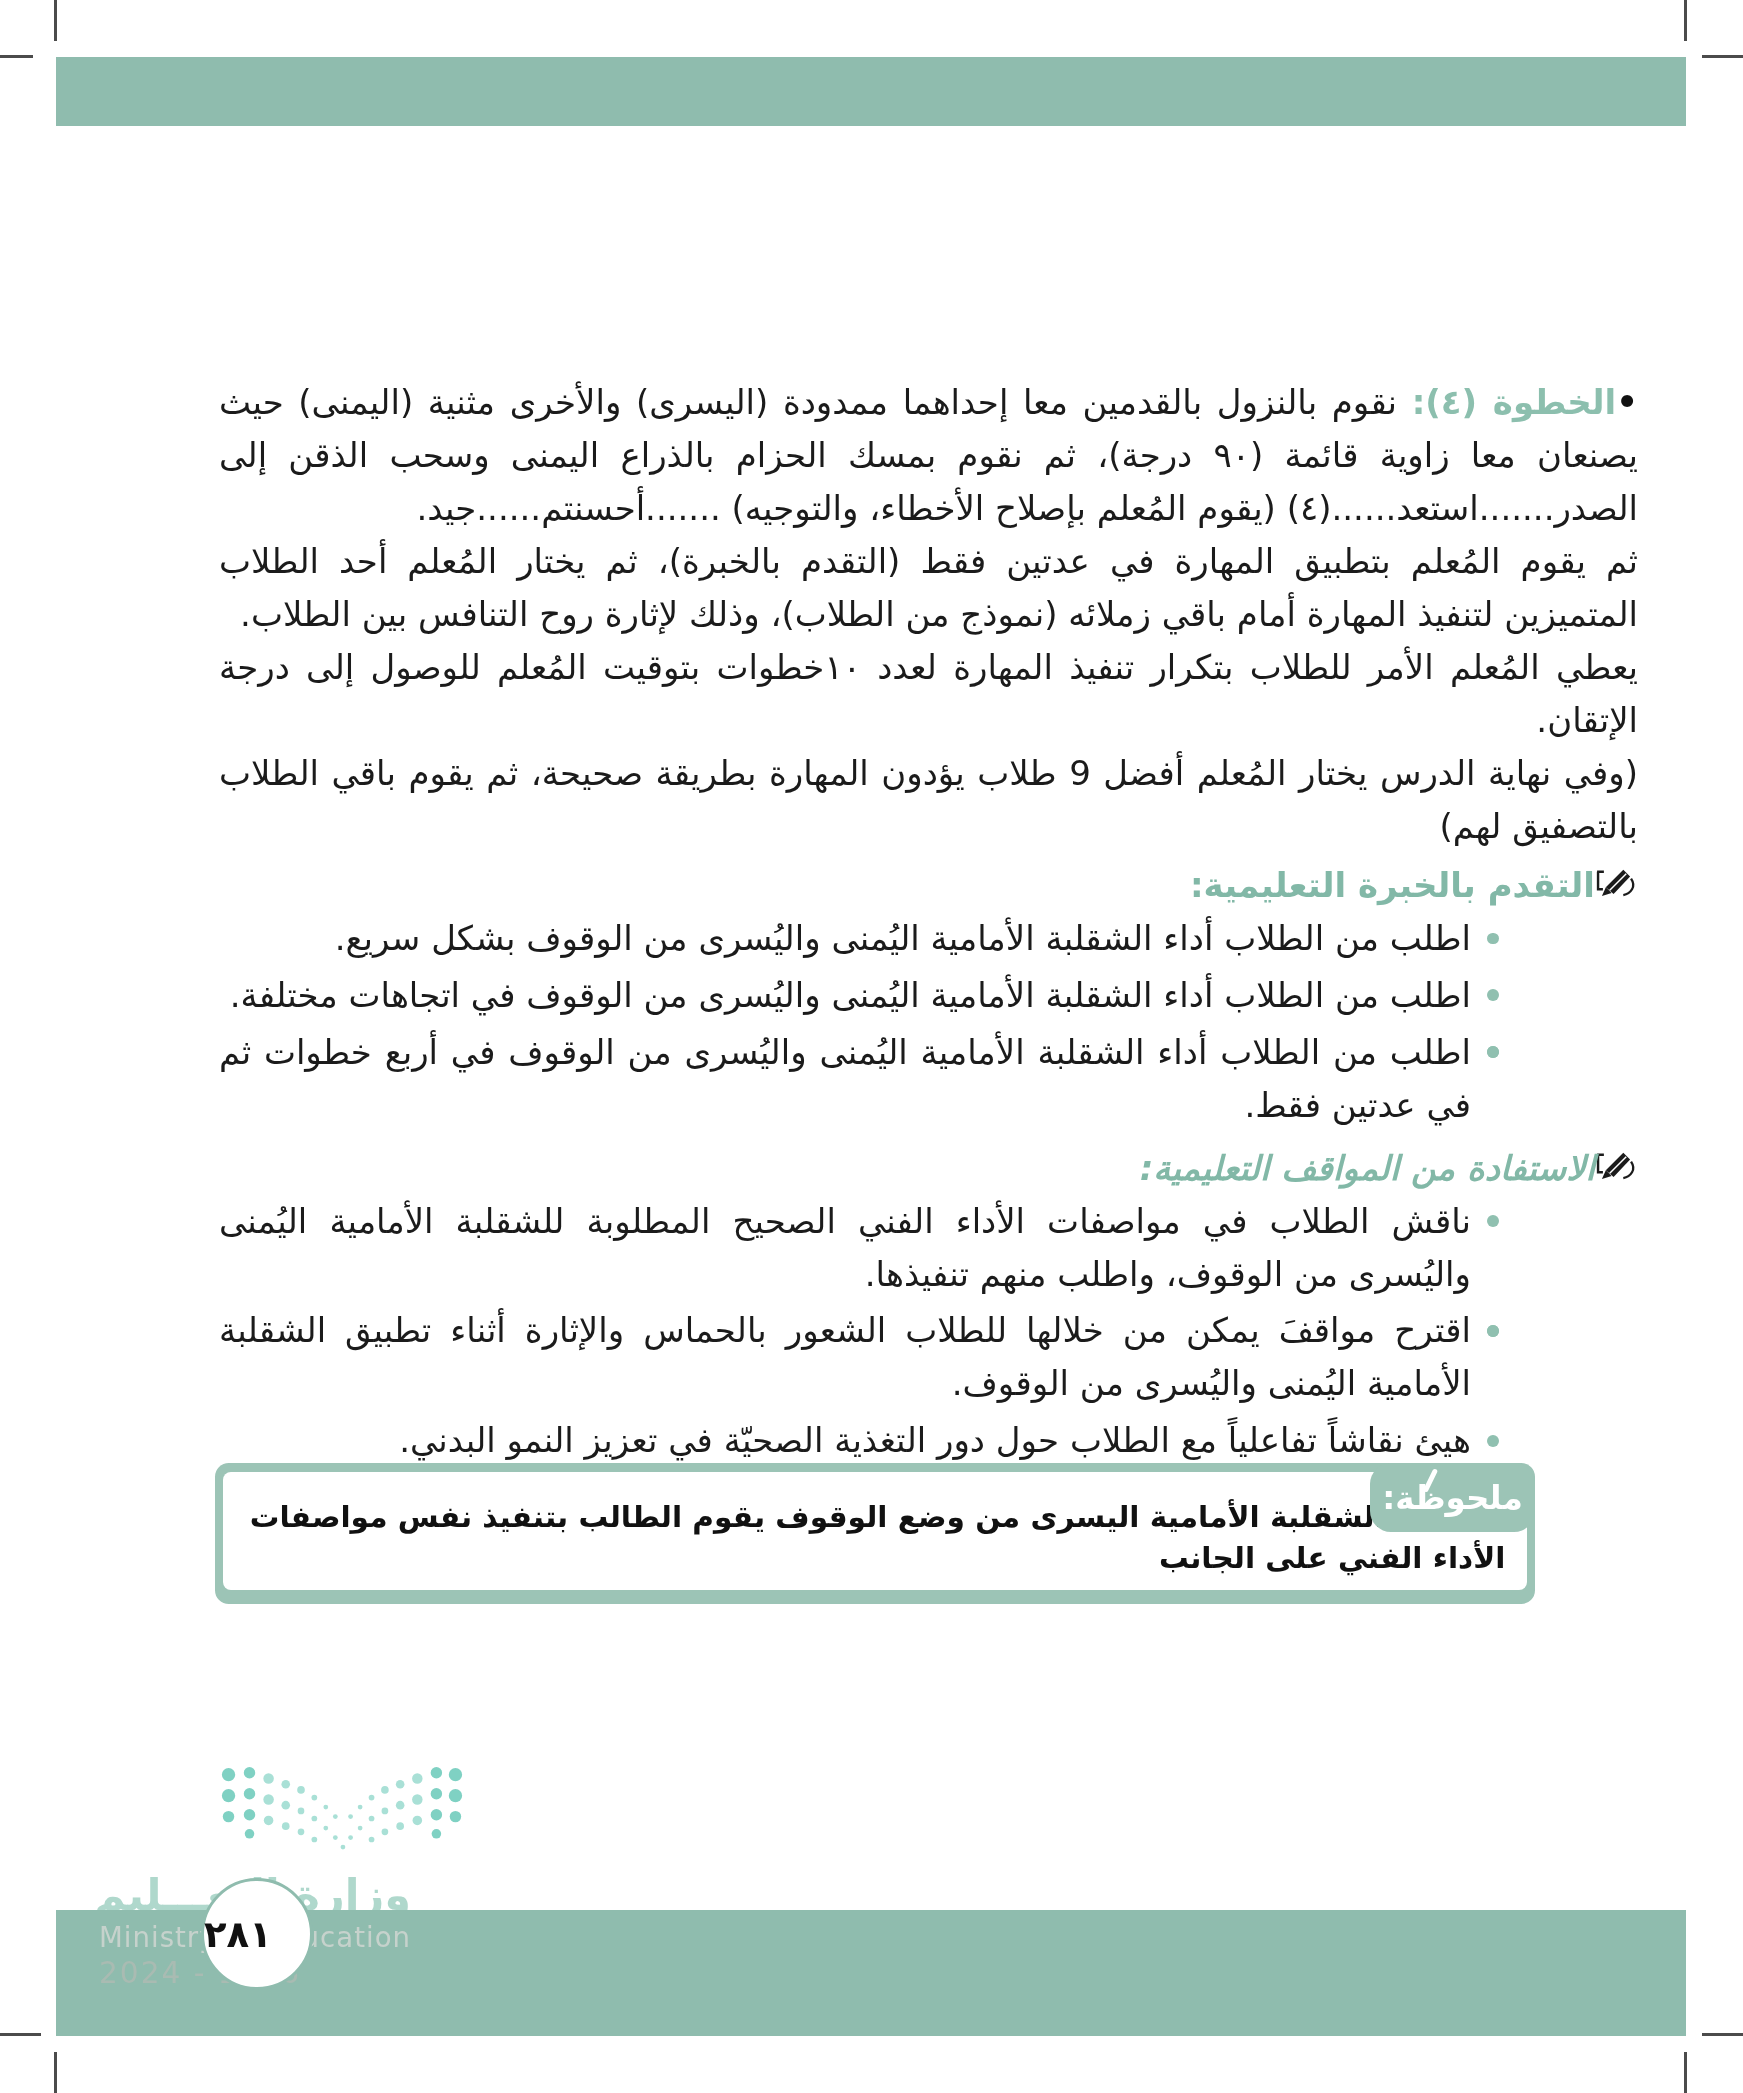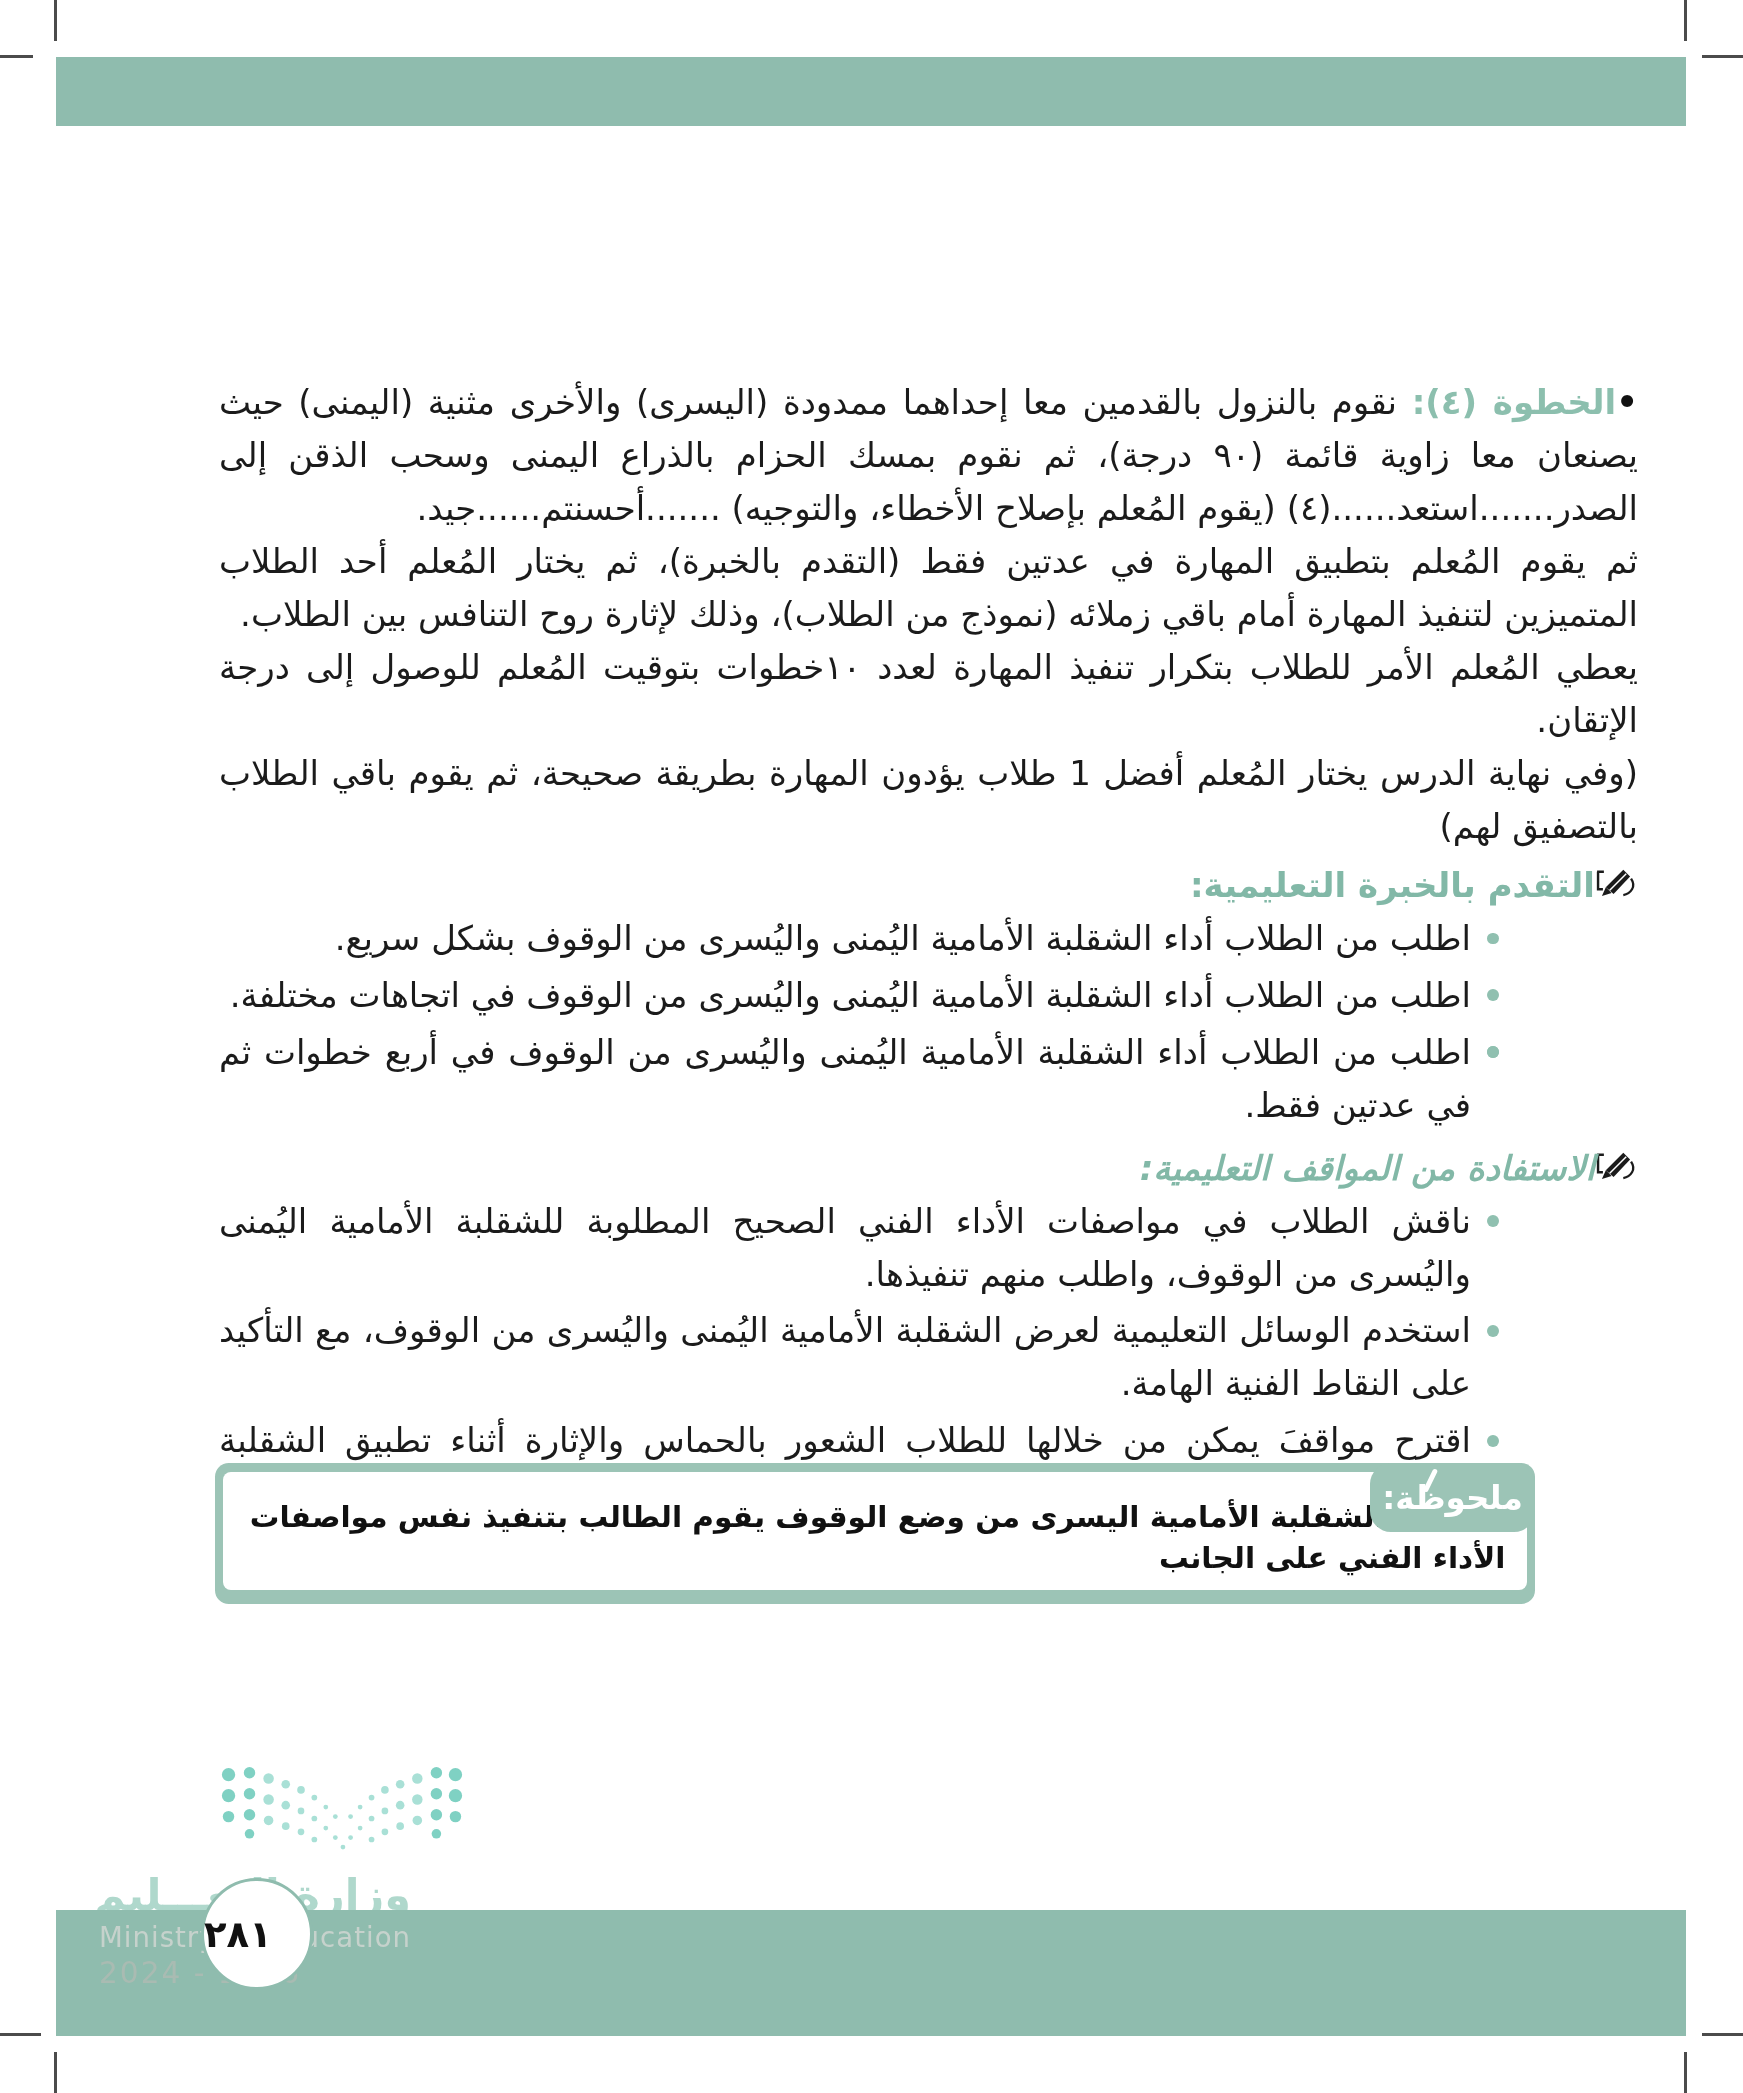--- a/index.html
+++ b/index.html
@@ -63,21 +63,21 @@
   <div class="mark" style="left:1684px;top:2052px;width:3px;height:41px;"></div>
 
   <div class="top-bar"></div>
 
   <div class="content">
 
     <p><span class="step-bullet">•</span><span class="step-label">الخطوة (٤):</span><span> نقوم بالنزول بالقدمين معا إحداهما ممدودة (اليسرى) والأخرى مثنية (اليمنى) حيث يصنعان معا زاوية قائمة (٩٠ درجة)، ثم نقوم بمسك الحزام بالذراع اليمنى وسحب الذقن إلى الصدر.......استعد......(٤) (يقوم المُعلم بإصلاح الأخطاء، والتوجيه) .......أحسنتم......جيد.</span></p>
 
     <p>ثم يقوم المُعلم بتطبيق المهارة في عدتين فقط (التقدم بالخبرة)، ثم يختار المُعلم أحد الطلاب المتميزين لتنفيذ المهارة أمام باقي زملائه (نموذج من الطلاب)، وذلك لإثارة روح التنافس بين الطلاب.</p>
     <p>يعطي المُعلم الأمر للطلاب بتكرار تنفيذ المهارة لعدد ١٠خطوات بتوقيت المُعلم للوصول إلى درجة الإتقان.</p>
-    <p>(وفي نهاية الدرس يختار المُعلم أفضل 1 طلاب يؤدون المهارة بطريقة صحيحة، ثم يقوم باقي الطلاب بالتصفيق لهم)</p>
+    <p>(وفي نهاية الدرس يختار المُعلم أفضل 9 طلاب يؤدون المهارة بطريقة صحيحة، ثم يقوم باقي الطلاب بالتصفيق لهم)</p>
 
     <div class="sec-header">
       <span>
         <svg viewBox="0 0 44 34" width="43" height="33" aria-hidden="true">
           <path d="M2 8 h7 M3 8 v18 h5" stroke="#1b1b1b" stroke-width="2.5" fill="none"></path>
           <path d="M11 24 L29 6 l7 7 L19 31 z" fill="#1b1b1b"></path>
           <path d="M11 24 l-4 9 10 -3 z" fill="#1b1b1b"></path>
           <path d="M15 27 L32 10" stroke="#ffffff" stroke-width="1.6" fill="none"></path>
           <path d="M37 15 q4 6 1 11 q-3 5 -9 6" stroke="#1b1b1b" stroke-width="2.4" fill="none"></path>
         </svg>
@@ -98,21 +98,21 @@
           <path d="M11 24 L29 6 l7 7 L19 31 z" fill="#1b1b1b"></path>
           <path d="M11 24 l-4 9 10 -3 z" fill="#1b1b1b"></path>
           <path d="M15 27 L32 10" stroke="#ffffff" stroke-width="1.6" fill="none"></path>
           <path d="M37 15 q4 6 1 11 q-3 5 -9 6" stroke="#1b1b1b" stroke-width="2.4" fill="none"></path>
         </svg>
       </span>
       <span>الاستفادة من المواقف التعليمية:</span>
     </div>
     <ul class="bullets">
       <li><span class="dot"></span><span>ناقش الطلاب في مواصفات الأداء الفني الصحيح المطلوبة للشقلبة الأمامية اليُمنى واليُسرى من الوقوف، واطلب منهم تنفيذها.</span></li>
-      <li><span class="dot"></span><span>استخدم الوسائل التعليمية لعرض الشقلبة الأمامية اليُمنى واليُسرى من الوقوف، مع التأكيد على النقاط الفنية الهامة.</span></li>
+      <li><span class="dot"></span></li>
       <li><span class="dot"></span><span>اقترح مواقفَ يمكن من خلالها للطلاب الشعور بالحماس والإثارة أثناء تطبيق الشقلبة الأمامية اليُمنى واليُسرى من الوقوف.</span></li>
       <li><span class="dot"></span><span>هيئ نقاشاً تفاعلياً مع الطلاب حول دور التغذية الصحيّة في تعزيز النمو البدني.</span></li>
     </ul>
   </div>
 
   <div class="note-box">
     <div class="note-inner">
       <div class="note-text">عند أداء الشقلبة الأمامية اليسرى من وضع الوقوف يقوم الطالب بتنفيذ نفس مواصفات الأداء الفني على الجانب</div>
     </div>
     <div class="note-label">ملحوظة:</div>

